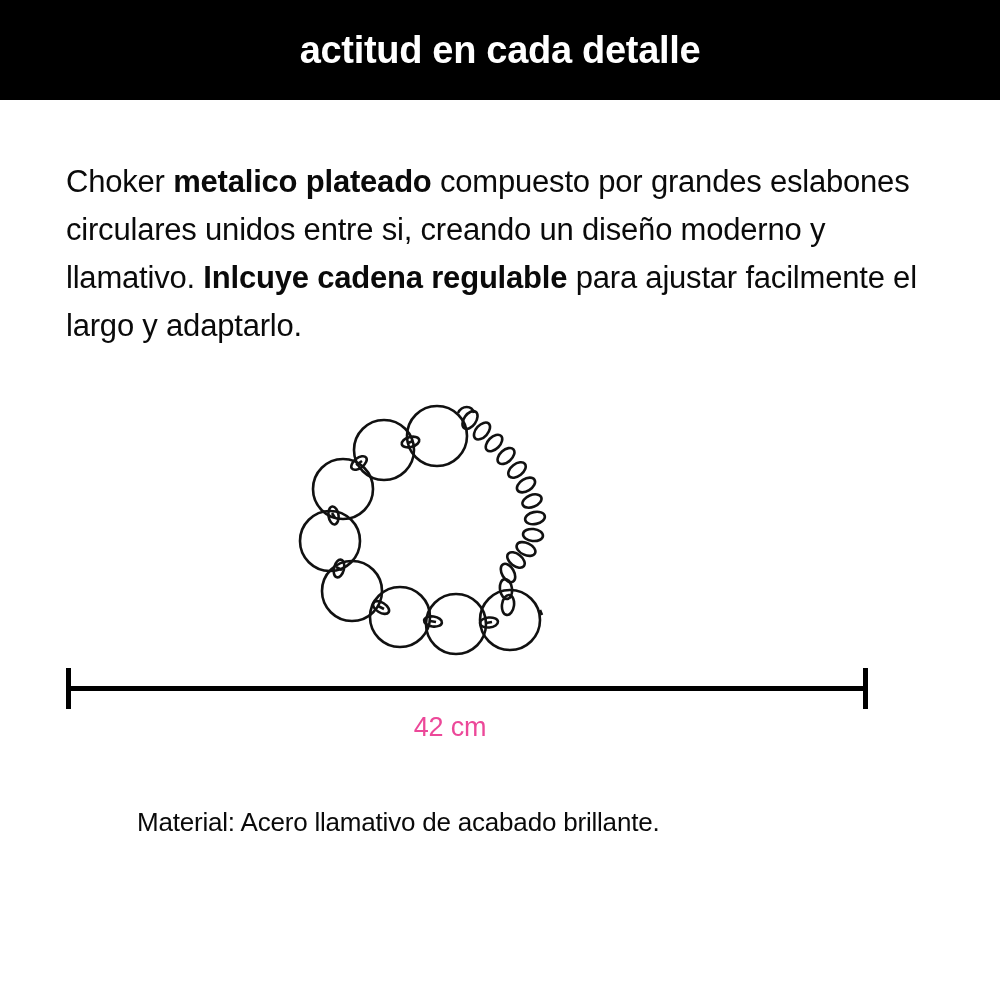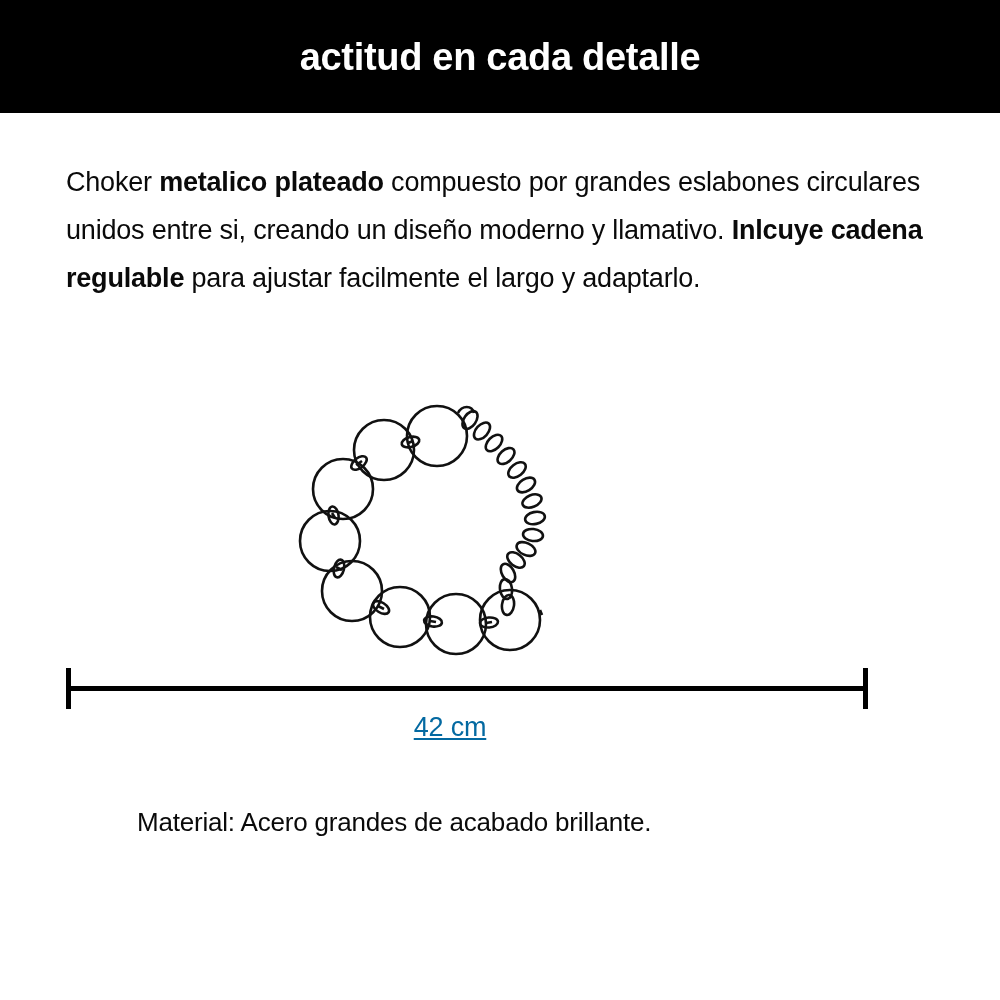--- a/index.html
+++ b/index.html
@@ -19,41 +19,41 @@
     width: 1000px;
     height: 1000px;
     box-sizing: border-box;
   }
   
   .header-banner {
     position: absolute;
     left: 0;
     top: 0;
     width: 1000px;
-    height: 113px;
+    height: 100px;
     background: #000000;
     display: flex;
     align-items: center;
     justify-content: center;
   }
   .header-title {
     color: #ffffff;
     font-size: 38px;
     font-weight: bold;
     letter-spacing: -0.3px;
     line-height: 1;
     text-align: center;
   }
   
   .description {
     position: absolute;
     left: 66px;
     top: 158px;
     width: 872px;
-    font-size: 27px;
+    font-size: 31px;
     line-height: 48px;
     color: #0a0a0a;
     letter-spacing: -0.2px;
   }
   .description b {
     font-weight: bold;
   }
   
   .illustration {
     position: absolute;
@@ -90,23 +90,22 @@
   }
   .measure-cap.left { left: 0; }
   .measure-cap.right { right: 0; }
   .measure-label {
     position: absolute;
     left: 0;
     top: 712px;
     width: 900px;
     text-align: center;
     font-size: 27px;
-    color: #0369a1;
+    color: #ec4899;
     letter-spacing: -0.2px;
-    text-decoration: underline;
   }
   
   .notes {
     position: absolute;
     left: 137px;
     top: 800px;
     width: 800px;
     font-size: 26px;
     line-height: 44px;
     color: #0a0a0a;
@@ -178,16 +177,16 @@
   </div>
 
   <div class="measure">
     <div class="measure-cap left"></div>
     <div class="measure-line"></div>
     <div class="measure-cap right"></div>
   </div>
   <div class="measure-label">42 cm</div>
 
   <div class="notes">
-    <span class="note-line">Material: Acero grandes de acabado brillante.</span>
+    <span class="note-line">Material: Acero llamativo de acabado brillante.</span>
   </div>
 
 </div>
 
 </body></html>

